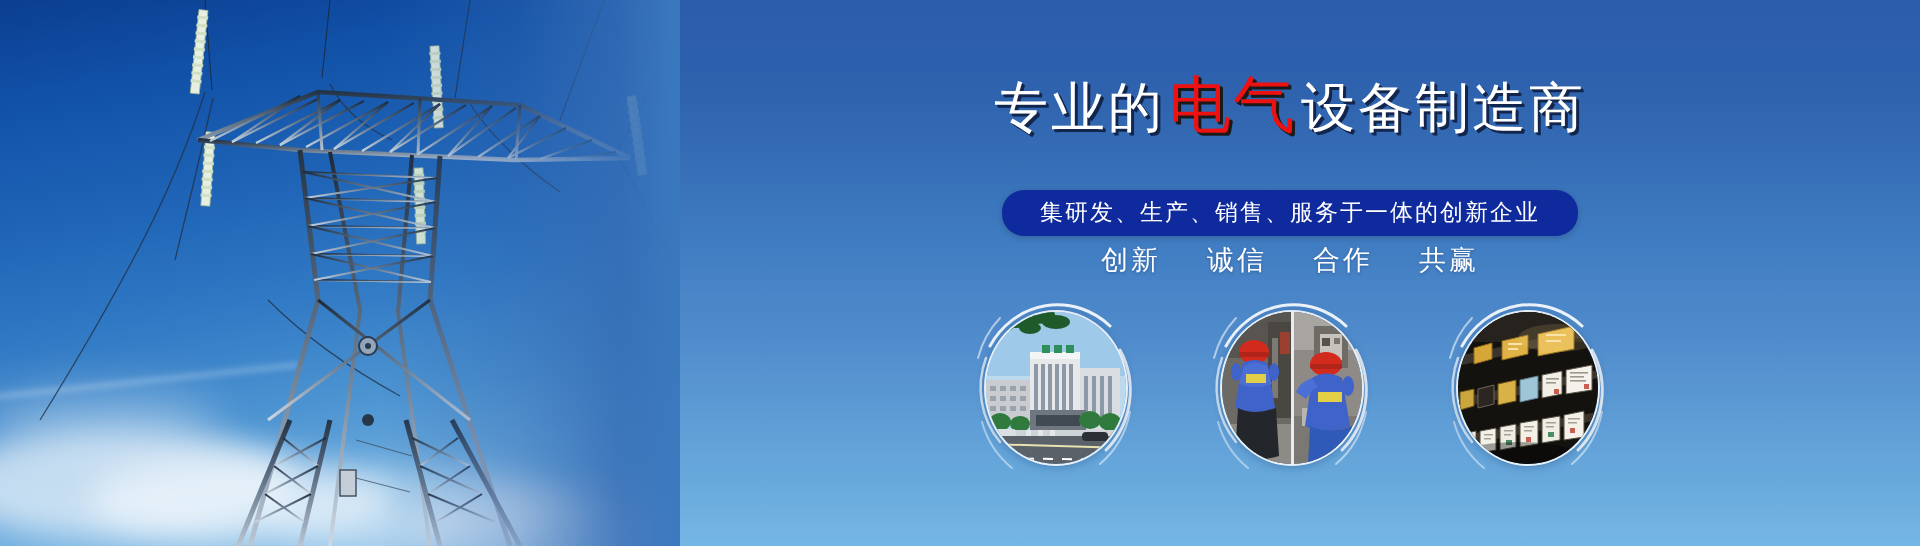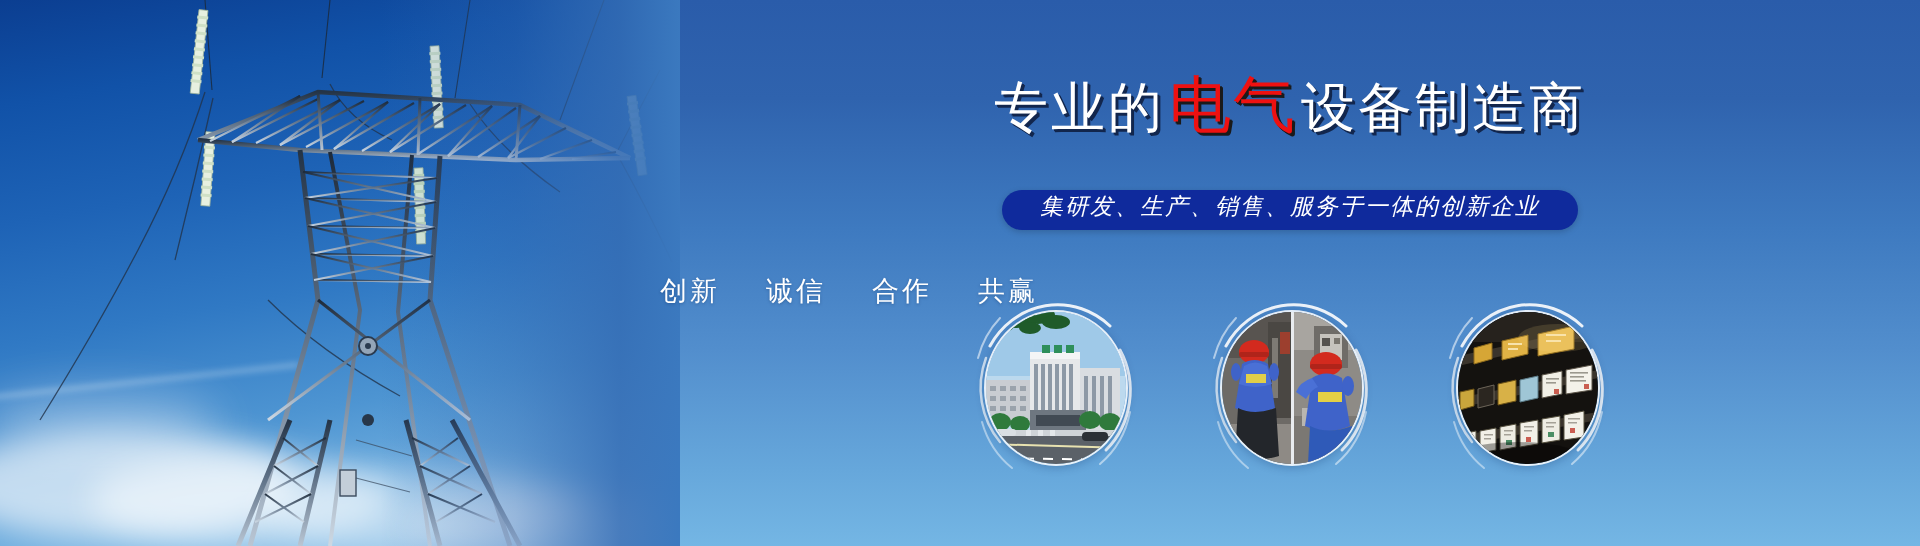--- a/index.html
+++ b/index.html
@@ -61,35 +61,33 @@
     font-size:62px;
     letter-spacing:2px;
     text-shadow:3px 3px 0 #1a1a1a, 2px 2px 0 #1a1a1a;
     padding:0 4px;
   }
 
   .subtitle-pill{
     position:absolute;top:190px;left:50%;transform:translateX(-50%);
     background:#0f2a9c;
     border-radius:22px;
-    padding:3px 38px 11px;
+    padding:9px 38px 11px;
     box-shadow:0 2px 6px rgba(0,0,0,.18);
-    font-style:italic;
   }
   .subtitle-pill .sub-text{
     display:block;
     color:#ffffff;font-size:23px;line-height:26px;
     letter-spacing:2px;white-space:nowrap;font-weight:500;
   }
 
   .keywords{
     position:absolute;top:243px;left:0;right:0;
-    display:flex;align-items:center;
+    display:flex;justify-content:center;align-items:center;
     gap:46px;
-    margin-top:31px;
   }
   .keywords .kw{
     color:#ffffff;font-size:27px;line-height:34px;
     letter-spacing:3px;font-weight:500;
     text-shadow:0 1px 3px rgba(10,40,90,.35);
   }
 
   
   .circles{
     position:absolute;top:304px;left:0;right:0;

